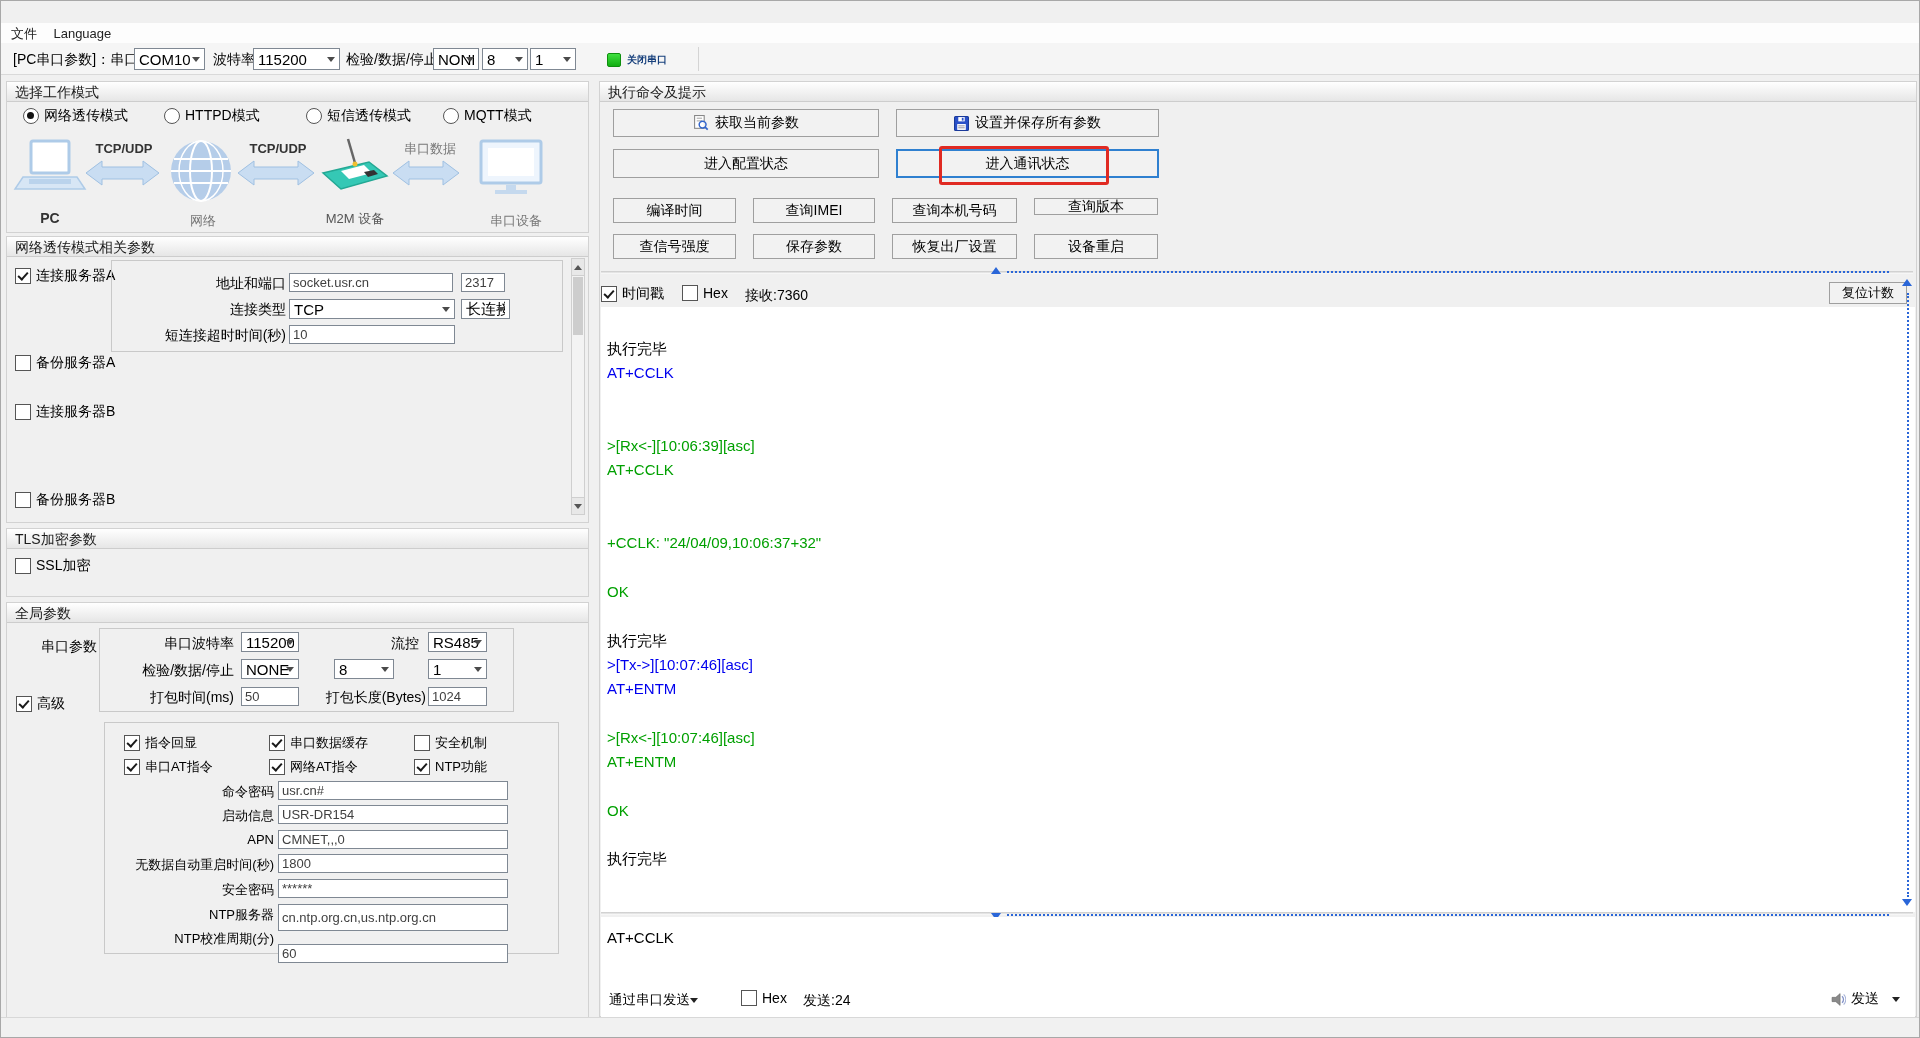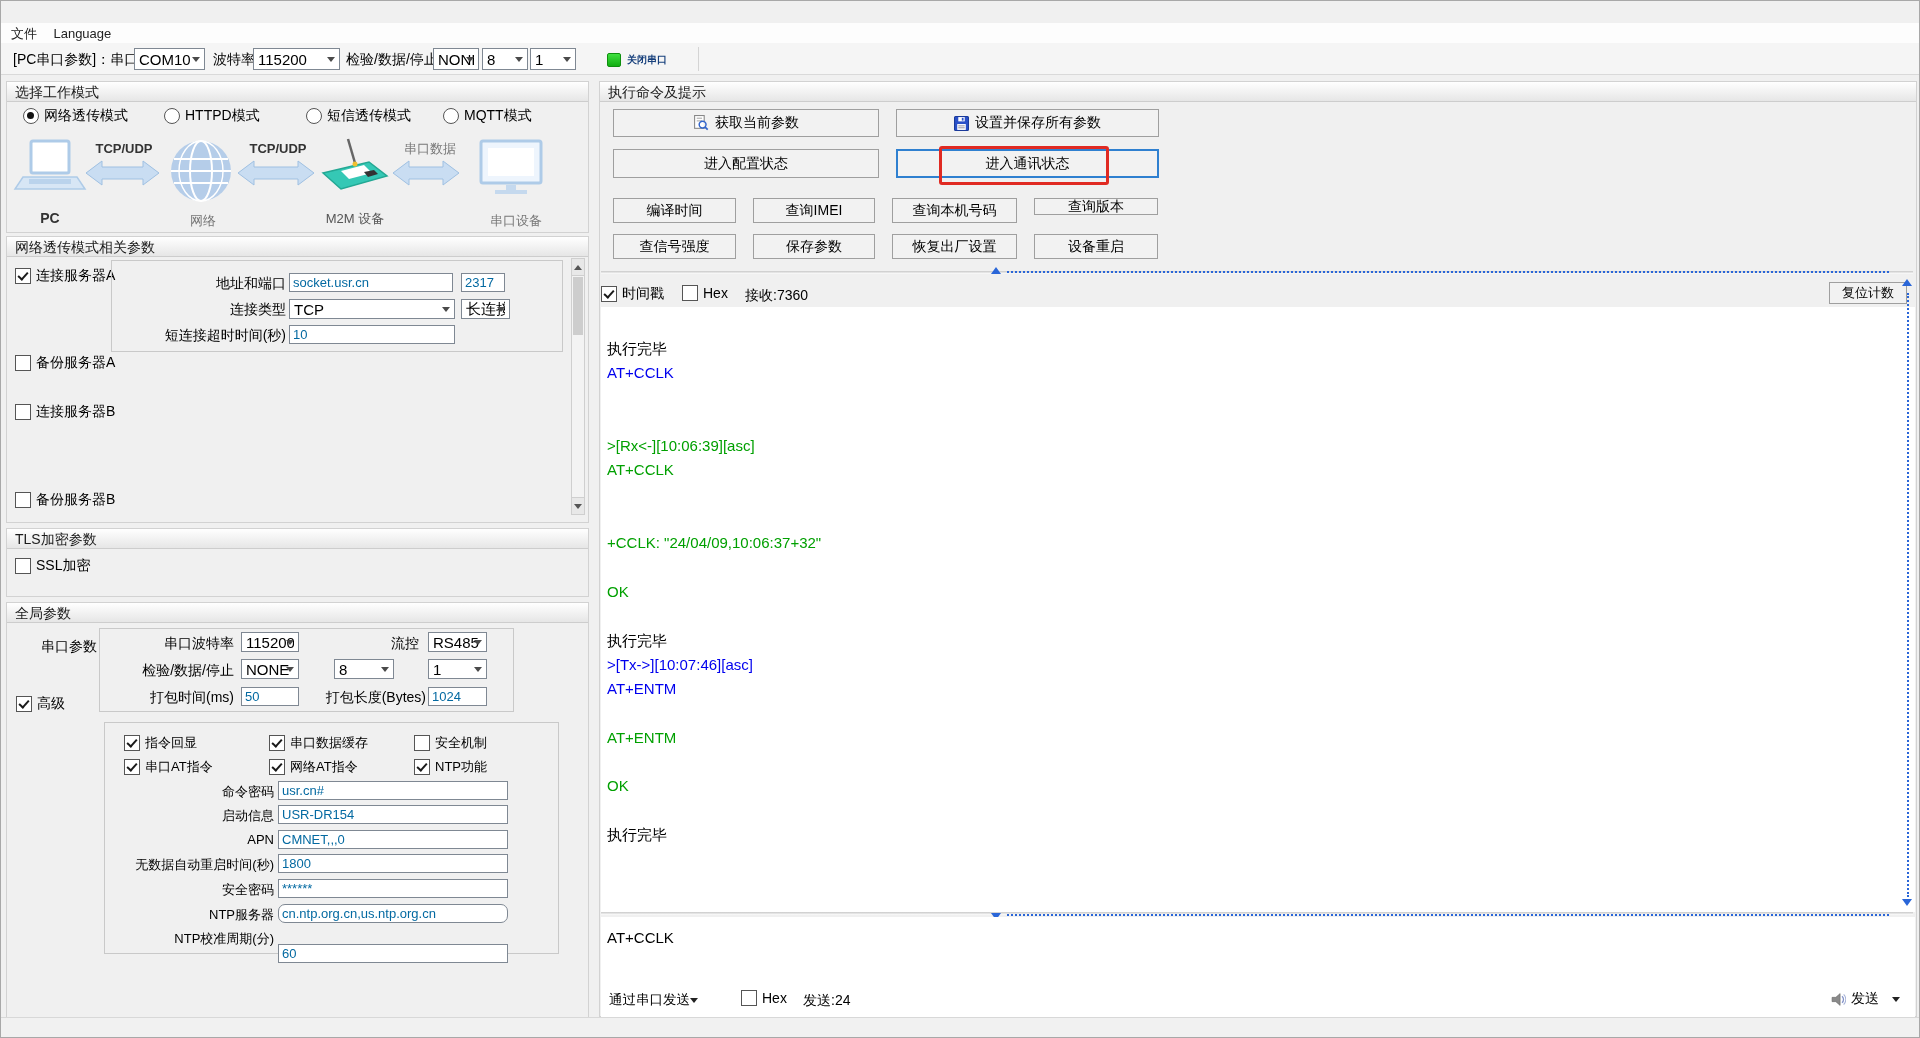--- a/index.html
+++ b/index.html
@@ -13,21 +13,21 @@
   .title-txt{font-size:13px;color:#8c8c8c;white-space:nowrap;}
   .wbtn{width:44px;height:22px;display:flex;align-items:center;justify-content:center;}
   .menubar{left:0;top:22px;width:1920px;height:20px;background:#fdfdfd;}
   .menu-item{font-size:13px;color:#222;padding:2px 6px;display:inline-block;}
   .toolbar{left:0;top:42px;width:1920px;height:32px;background:#f5f5f5;border-bottom:1px solid #d9d9d9;}
   .vsep{width:1px;background:#d4d4d4;}
   
   .sel{background:#fff;border:1px solid #7f8893;display:flex;align-items:center;padding:0 4px;overflow:hidden;position:absolute;box-sizing:border-box;}
   .sel-t{font-size:15px;white-space:nowrap;overflow:hidden;}
   .chev{position:absolute;right:4px;top:50%;margin-top:-2px;width:0;height:0;border:4px solid transparent;border-top:5px solid #4a4a4a;}
-  .inp{position:absolute;box-sizing:border-box;background:#fff;border:1px solid #7f8893;font-size:13px;padding:0 3px;font-family:"Liberation Sans","DejaVu Sans",sans-serif;color:#0369a1;}
+  .inp{position:absolute;box-sizing:border-box;background:#fff;border:1px solid #7f8893;font-size:13px;padding:0 3px;font-family:"Liberation Sans","DejaVu Sans",sans-serif;color:#404040;}
   .cbrow{display:flex;align-items:center;gap:5px;}
   .cbx{width:14px;height:14px;background:#fff;border:1px solid #555;position:relative;flex:none;}
   .cbx.checked::after{content:"";position:absolute;left:3.5px;top:0.5px;width:4px;height:8px;border:solid #1a1a1a;border-width:0 2px 2px 0;transform:rotate(42deg);}
   .radio{width:14px;height:14px;background:#fff;border:1px solid #555;border-radius:50%;position:relative;flex:none;}
   .radio.selected::after{content:"";position:absolute;left:3px;top:3px;width:7px;height:7px;border-radius:50%;background:#111;}
   .grp{border:1px solid #d2d2d2;background:none;}
   .ghdr{background:linear-gradient(#ffffff,#e6e6e6);border-bottom:1px solid #cdcdcd;font-size:14px;line-height:20px;padding-left:8px;color:#1a1a1a;height:20px;}
   .btn{background:#f2f2f2;border:1px solid #9f9f9f;display:flex;align-items:center;justify-content:center;gap:6px;font-size:14px;color:#000;cursor:default;}
   .btn.focus{border:2px solid #2f80d0;}
   .fieldbox{border:1px solid #c9c9c9;}
@@ -271,21 +271,21 @@
   <input class="inp" style="left: 277px; top: 780px; width: 230px; height: 19px;" readonly="" value="usr.cn#">
   <div class="a lbl lblr sm" style="left:93px;top:806px;width:180px">启动信息</div>
   <input class="inp" style="left: 277px; top: 804px; width: 230px; height: 19px;" readonly="" value="USR-DR154">
   <div class="a lbl lblr sm" style="left:93px;top:831px;width:180px">APN</div>
   <input class="inp" style="left: 277px; top: 829px; width: 230px; height: 19px;" readonly="" value="CMNET,,,0">
   <div class="a lbl lblr sm" style="left:93px;top:855px;width:180px">无数据自动重启时间(秒)</div>
   <input class="inp" style="left: 277px; top: 853px; width: 230px; height: 19px;" readonly="" value="1800">
   <div class="a lbl lblr sm" style="left:93px;top:880px;width:180px">安全密码</div>
   <input class="inp" style="left: 277px; top: 878px; width: 230px; height: 19px;" readonly="" value="******">
   <div class="a lbl lblr sm" style="left:93px;top:905px;width:180px">NTP服务器</div>
-  <input class="inp" style="left: 277px; top: 903px; width: 230px; height: 19px; border-radius: 7px;" readonly="" value="cn.ntp.org.cn,us.ntp.org.cn">
+  <input class="inp" style="left: 277px; top: 903px; width: 230px; height: 27px;" readonly="" value="cn.ntp.org.cn,us.ntp.org.cn">
   <div class="a lbl lblr sm" style="left:93px;top:929px;width:180px">NTP校准周期(分)</div>
   <input class="inp" style="left: 277px; top: 927px; width: 230px; height: 19px; margin-top: 16px;" readonly="" value="60">
 
   <div class="a grp" style="left:598px;top:80px;width:1318px;height:936px"></div>
   <div class="a ghdr" style="left:599px;top:81px;width:1316px">执行命令及提示</div>
 
   <div class="a btn" style="left:612px;top:108px;width:266px;height:28px">
     <svg width="16" height="16" viewBox="0 0 15 15">
       <rect x="1.5" y="0.5" width="9" height="12" fill="#fff" stroke="#888"></rect>
       <line x1="3.5" y1="3" x2="8.5" y2="3" stroke="#aaa"></line>
@@ -366,20 +366,21 @@
     <div class="logline" style="color: rgb(0, 0, 0);"></div>
     <div class="logline" style="color: rgb(0, 0, 0);"></div>
     <div class="logline" style="color: rgb(0, 160, 0);">+CCLK: "24/04/09,10:06:37+32"</div>
     <div class="logline" style="color: rgb(0, 0, 0);"></div>
     <div class="logline" style="color: rgb(0, 160, 0);">OK</div>
     <div class="logline" style="color: rgb(0, 0, 0);"></div>
     <div class="logline" style="color: rgb(0, 0, 0);">执行完毕</div>
     <div class="logline" style="color: rgb(0, 0, 238);">&gt;[Tx-&gt;][10:07:46][asc]</div>
     <div class="logline" style="color: rgb(0, 0, 238);">AT+ENTM</div>
     <div class="logline" style="color: rgb(0, 0, 0);"></div>
+    <div class="logline" style="color: rgb(0, 160, 0);">&gt;[Rx&lt;-][10:07:46][asc]</div>
     <div class="logline" style="color: rgb(0, 160, 0);">AT+ENTM</div>
     <div class="logline" style="color: rgb(0, 0, 0);"></div>
     <div class="logline" style="color: rgb(0, 160, 0);">OK</div>
     <div class="logline" style="color: rgb(0, 0, 0);"></div>
     <div class="logline" style="color: rgb(0, 0, 0);">执行完毕</div>
   </div>
 
   <div class="a tri-up" style="left:1901px;top:278px"></div>
   <div class="a dotted-v" style="left:1906px;top:292px;height:604px"></div>
   <div class="a tri-down" style="left:1901px;top:898px"></div>

